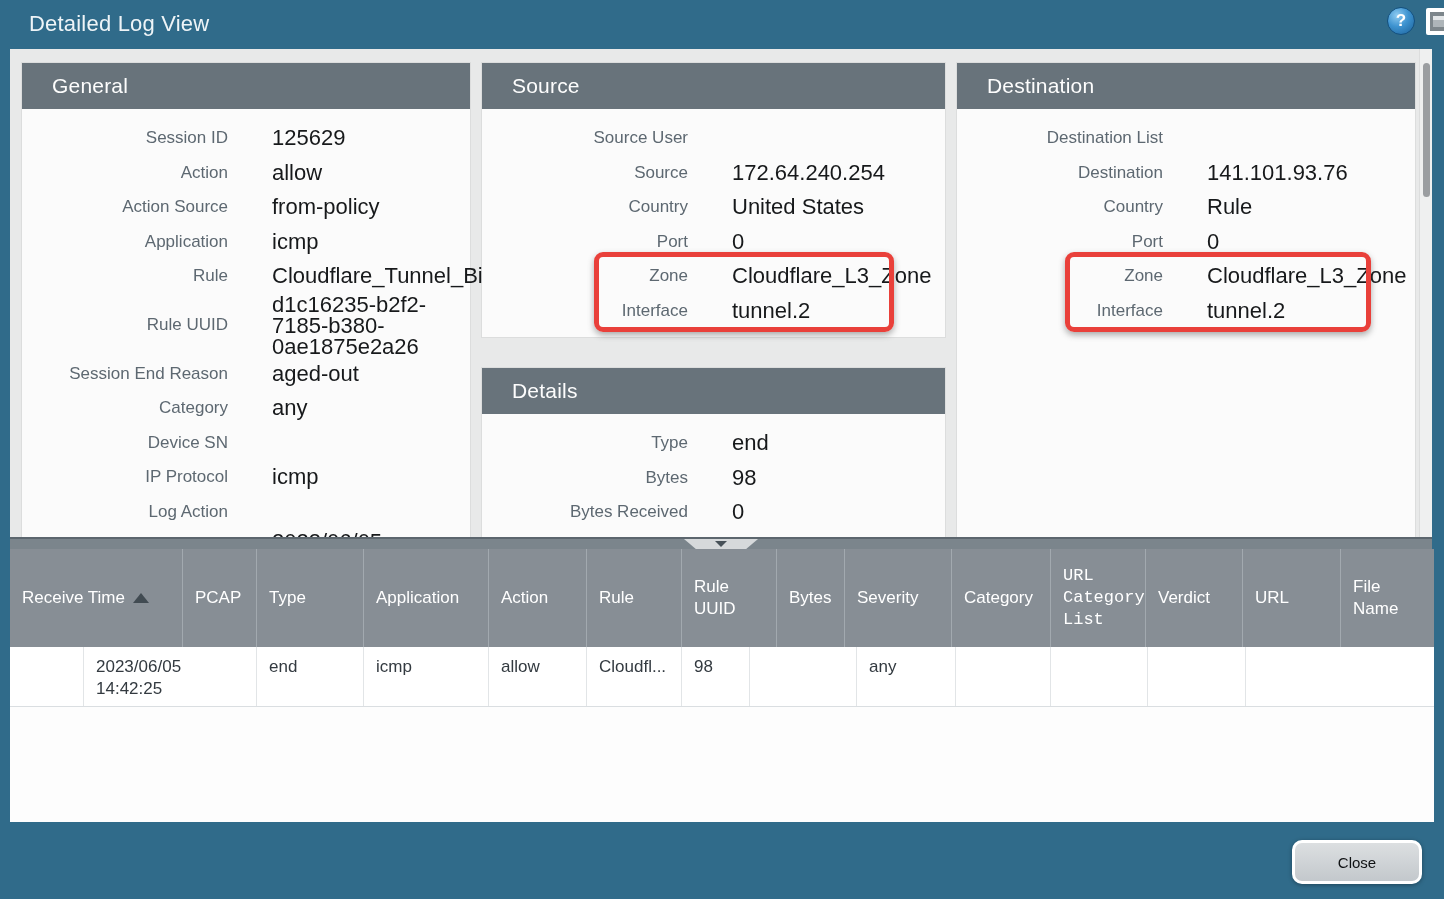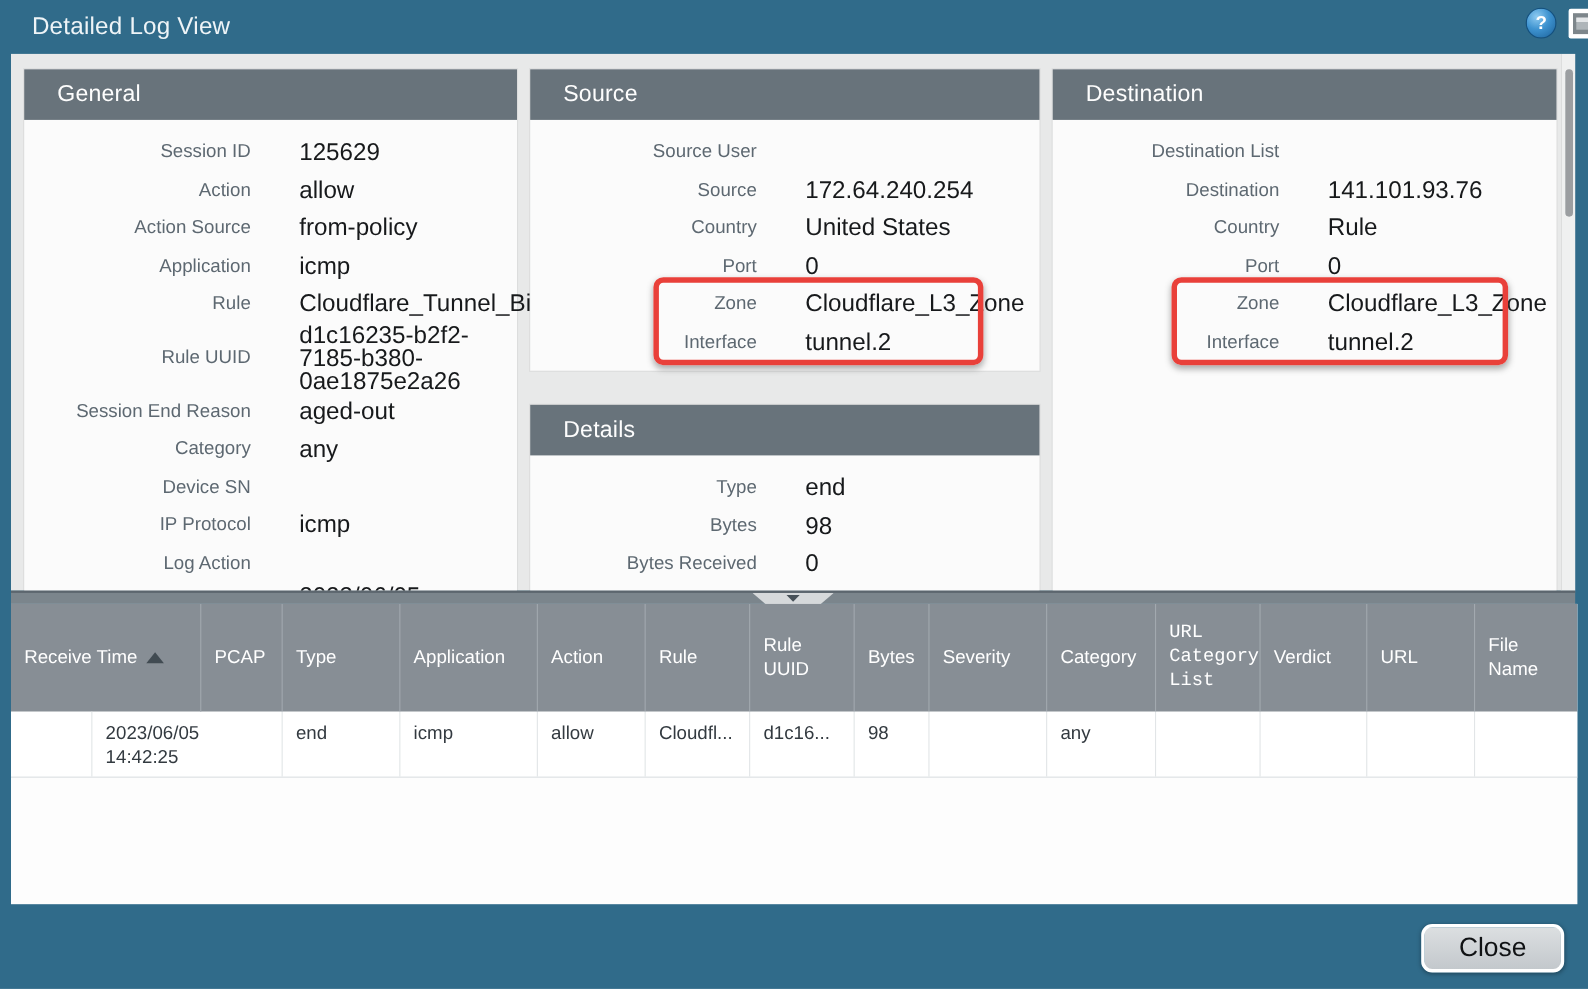--- a/index.html
+++ b/index.html
@@ -115,21 +115,21 @@
   .c8  { width:107px; } .c9  { width:99px; }  .c10 { width:95px;font-family:Liberation Mono, monospace; }  .c11 { width:97px; }
   .c12 { width:98px; }  .c13 { flex:1 !important; border-right:none; }
 
   
   .footer { position:absolute; left:0; right:0; top:822px; height:77px; }
   .close-button {
     position:absolute; left:1292px; top:18px; width:130px; height:44px;
     background:linear-gradient(#dcdfe1,#c3c8cc);
     border:3px solid #fff; border-radius:10px;
     font-family:"Liberation Sans","DejaVu Sans",sans-serif;
-    font-size:24px; color:#101214; cursor:pointer;
+    font-size:15px; color:#101214; cursor:pointer;
     box-shadow:0 1px 4px rgba(0,0,0,0.35);
   }
 </style>
 </head>
 <body>
 
 <div class="titlebar">
   <div class="page-title">Detailed Log View</div>
   <div class="help-icon">?</div>
   <div class="window-icon">
@@ -332,21 +332,20 @@
         <span>File Name</span>
       </div>
   </div>
   <div class="trow">
     <div class="td c0"></div>
     <div class="td c1">2023/06/05 14:42:25</div>
     <div class="td c2">end</div>
     <div class="td c3">icmp</div>
     <div class="td c4">allow</div>
     <div class="td c5">Cloudfl...</div>
-    <div class="td c6">d1c16...</div>
     <div class="td c7">98</div>
     <div class="td c8"></div>
     <div class="td c9">any</div>
     <div class="td c10"></div>
     <div class="td c11"></div>
     <div class="td c12"></div>
     <div class="td c13"></div>
   </div>
 </div>
 

